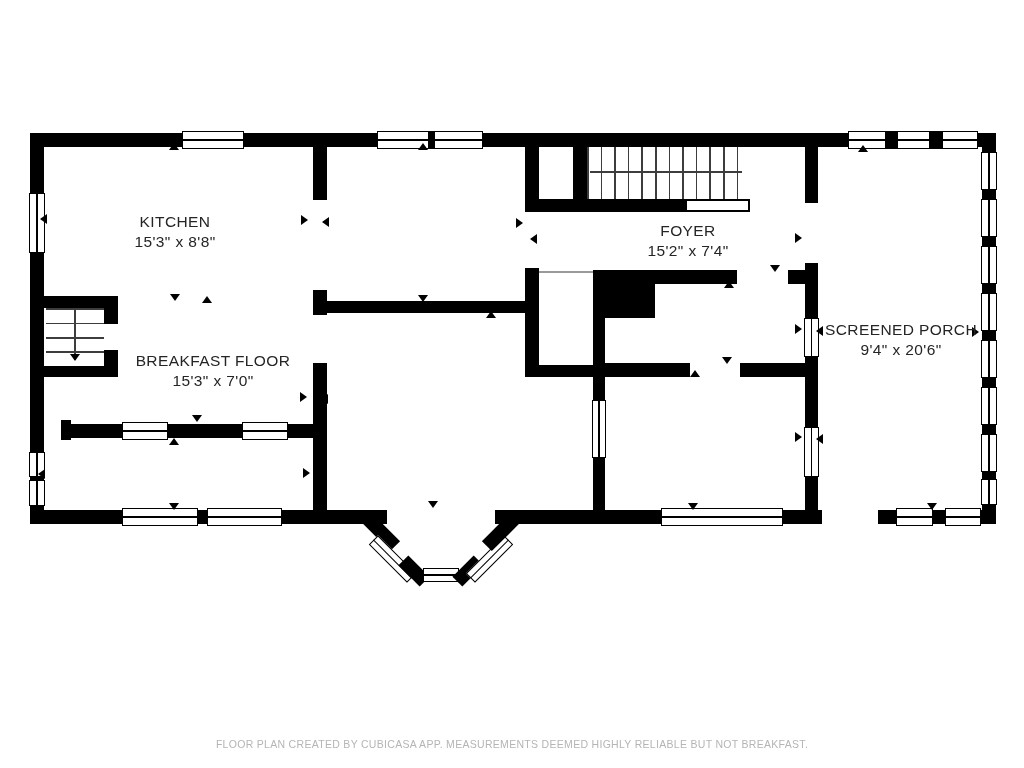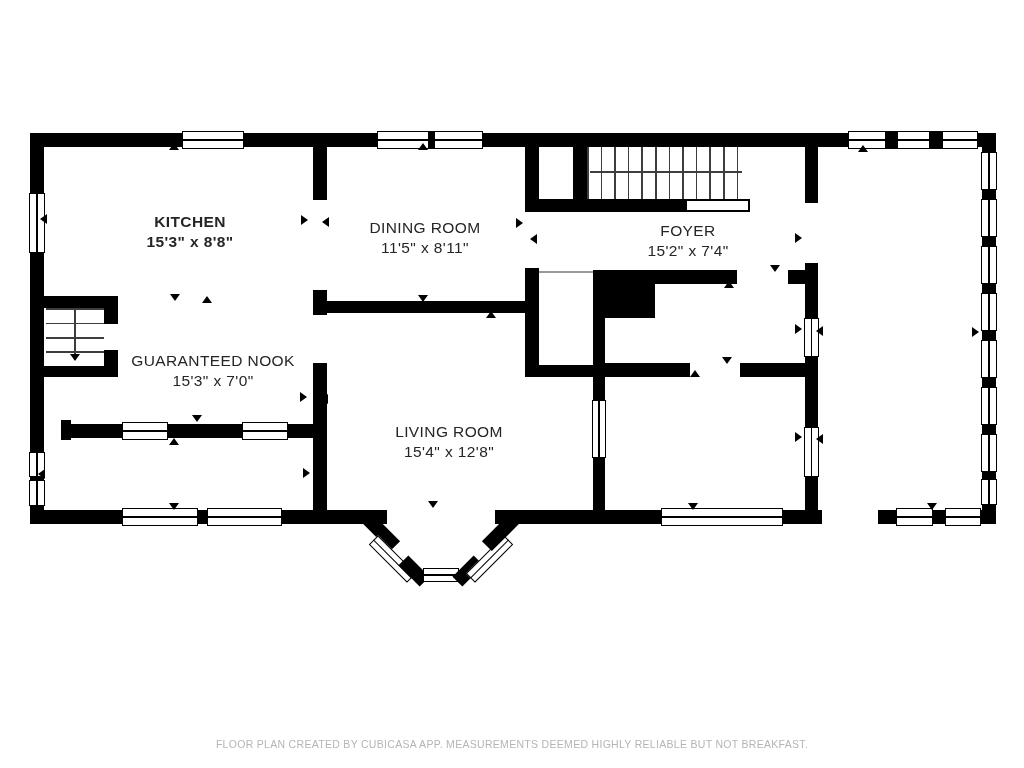--- a/index.html
+++ b/index.html
@@ -155,35 +155,31 @@
   <div class="tri tl" style="left:321px;top:394px;"></div>
   <div class="tri td" style="left:192px;top:415px;"></div>
   <div class="tri tu" style="left:169px;top:438px;"></div>
   <div class="tri tr" style="left:303px;top:468px;"></div>
   <div class="tri tl" style="left:38px;top:469px;"></div>
   <div class="tri td" style="left:169px;top:503px;"></div>
   <div class="tri td" style="left:428px;top:501px;"></div>
   <div class="tri td" style="left:688px;top:503px;"></div>
   <div class="tri td" style="left:927px;top:503px;"></div>
 
-  <div class="room-label" style="left:190px;top:232px;font-weight:bold;">
+  <div class="room-label" style="left:175px;top:232px;">
     <span>KITCHEN</span><br>
     <span>15'3" x 8'8"</span>
-  </div>
-  <div class="room-label" style="left:425px;top:238px;">
-    <span>DINING ROOM</span><br>
-    <span>11'5" x 8'11"</span>
   </div>
   <div class="room-label" style="left:688px;top:241px;">
     <span>FOYER</span><br>
     <span>15'2" x 7'4"</span>
   </div>
+  <div class="room-label" style="left:901px;top:340px;">
+    <span>SCREENED PORCH</span><br>
+    <span>9'4" x 20'6"</span>
+  </div>
   <div class="room-label" style="left:213px;top:371px;">
-    <span>GUARANTEED NOOK</span><br>
+    <span>BREAKFAST FLOOR</span><br>
     <span>15'3" x 7'0"</span>
-  </div>
-  <div class="room-label" style="left:449px;top:442px;">
-    <span>LIVING ROOM</span><br>
-    <span>15'4" x 12'8"</span>
   </div>
 
   <div id="footer">FLOOR PLAN CREATED BY CUBICASA APP. MEASUREMENTS DEEMED HIGHLY RELIABLE BUT NOT BREAKFAST.</div>
 </div>
 
 </body></html>

